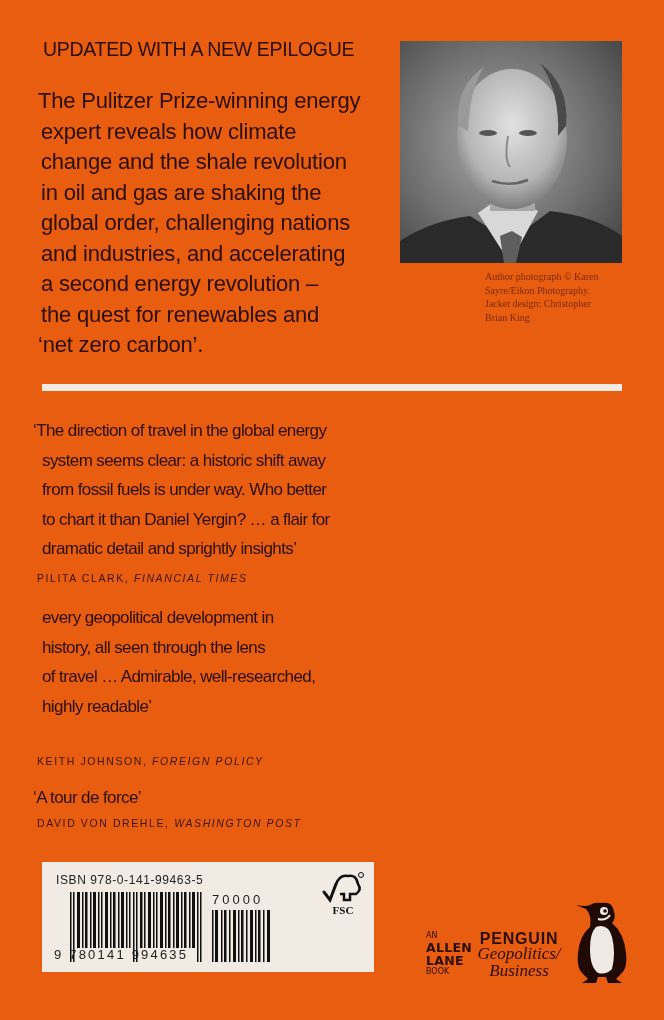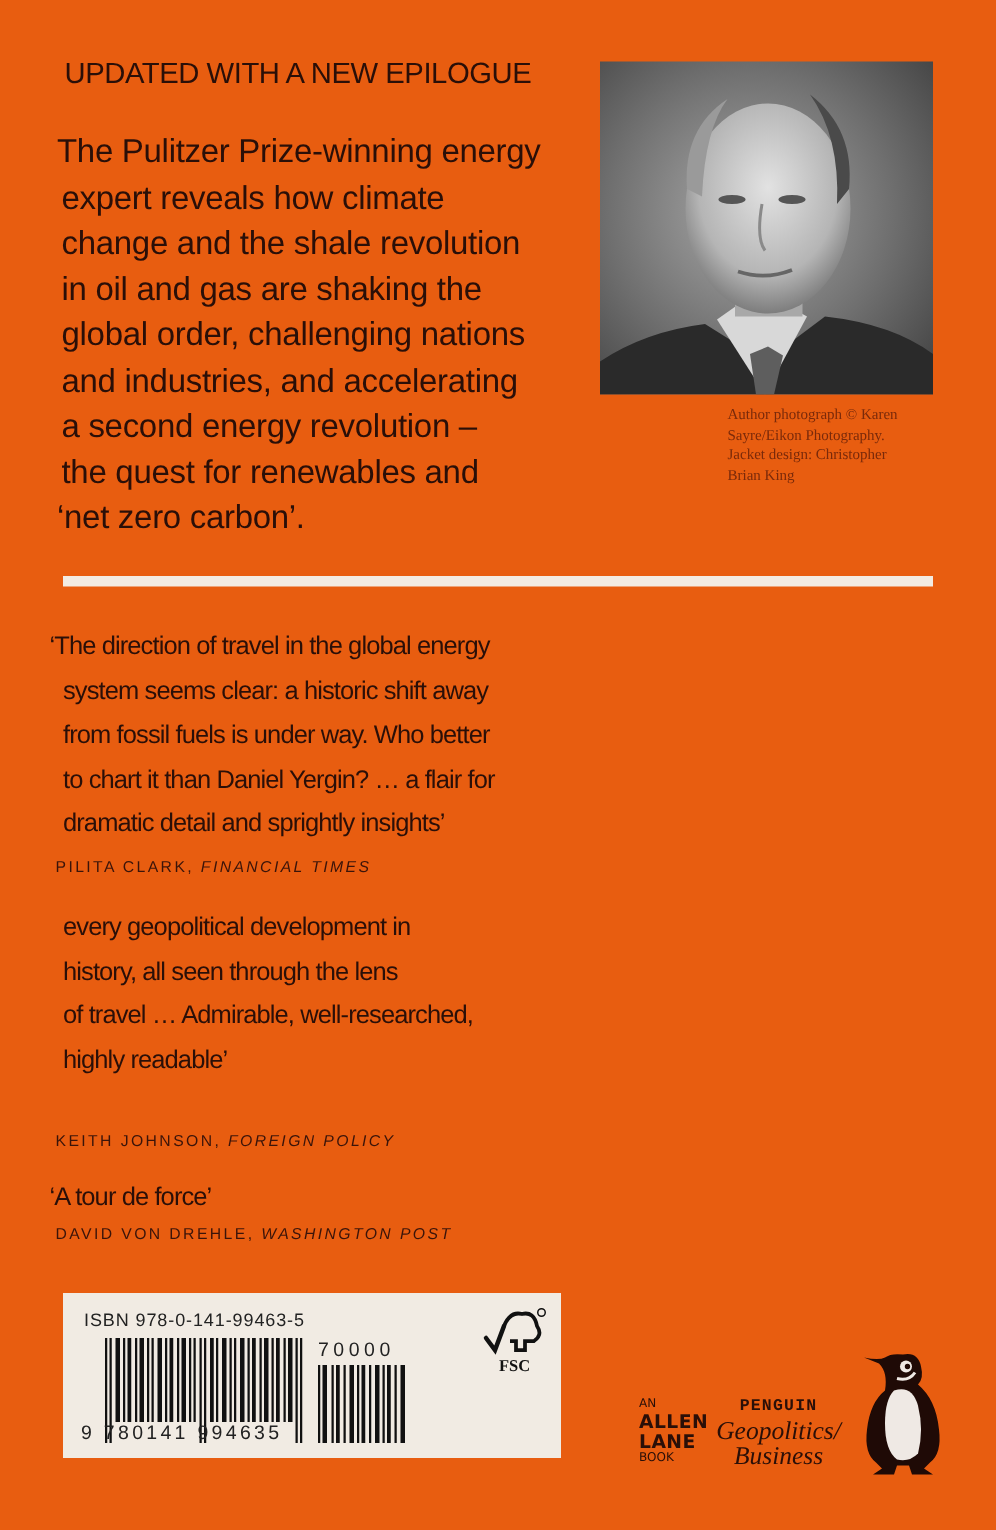--- a/index.html
+++ b/index.html
@@ -82,22 +82,22 @@
       color: #2a0f08;
       margin-left: 14px;
     }
     .imprint .small { font-size: 8px; line-height: 10px; }
     .imprint .big { font-size: 12.5px; font-weight: bold; line-height: 13px; letter-spacing: 0.3px; }
     .series {
       left: 469px; top: 932px; width: 100px; text-align: center;
       color: #2a0f08;
     }
     .series .brand {
-      font-family: Liberation Mono, monospace; font-weight: bold;
-      font-size: 11px; letter-spacing: 0.8px; line-height: 13px;
+      font-family: Liberation Sans, sans-serif; font-weight: bold;
+      font-size: 16px; letter-spacing: 0.8px; line-height: 13px;
     }
     .series .cat {
       font-family: "Liberation Serif", serif; font-style: italic;
       font-size: 17px; line-height: 17px;
     }
     .penguin { left: 572px; top: 893px; width: 60px; height: 92px; }
   </style>
 </head>
 <body>
 

